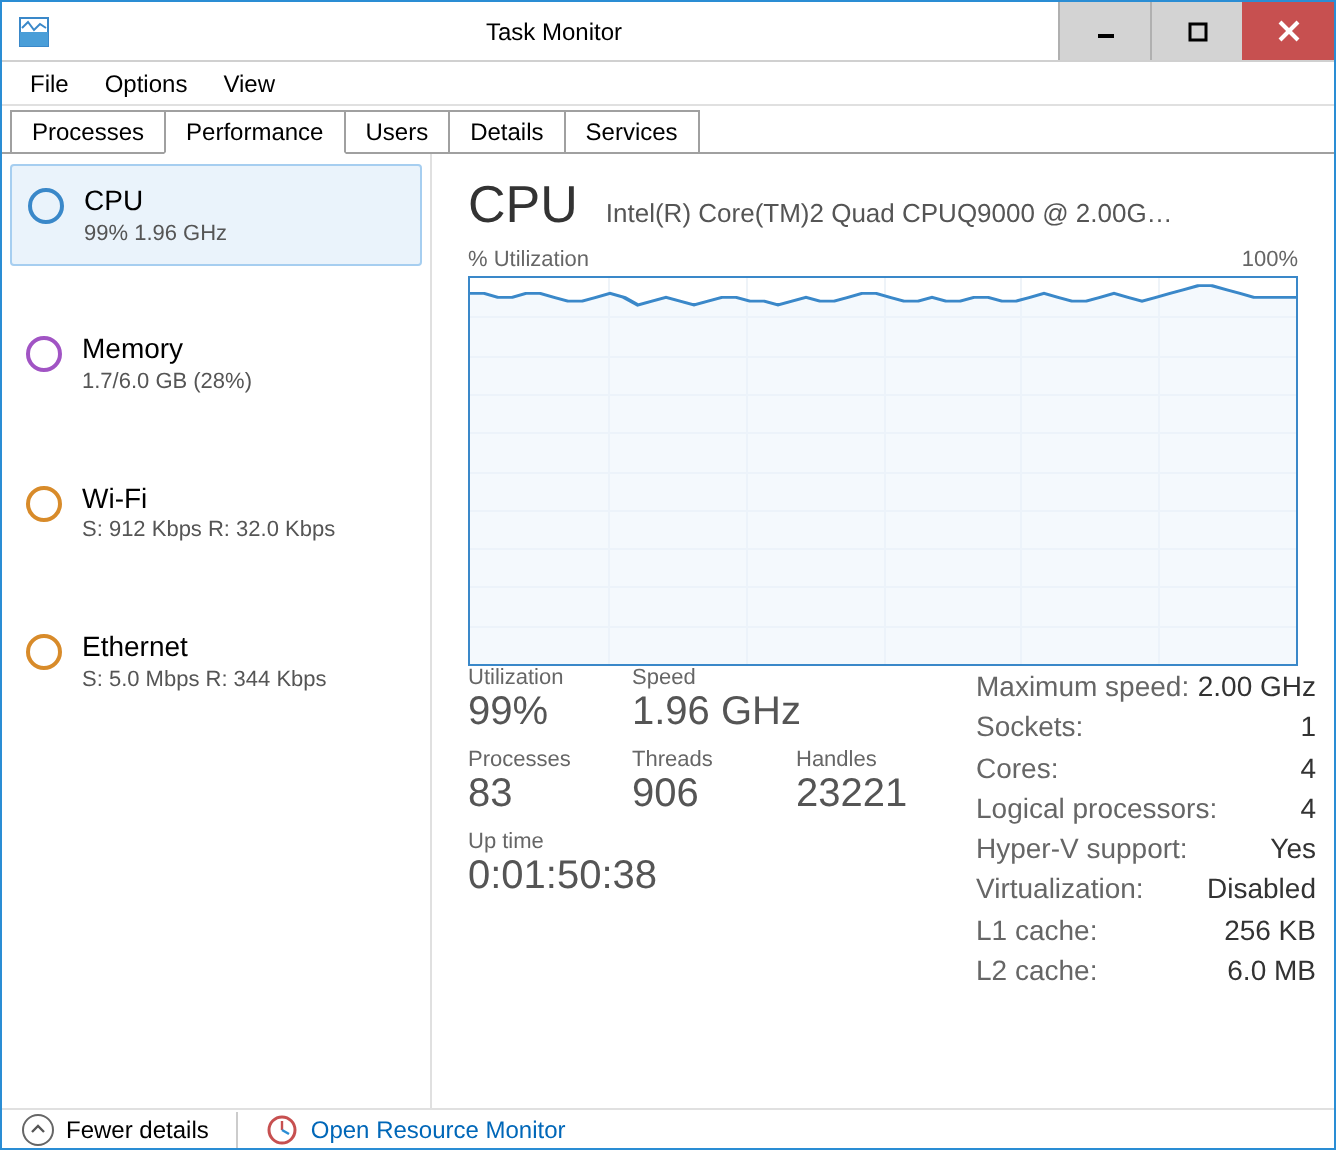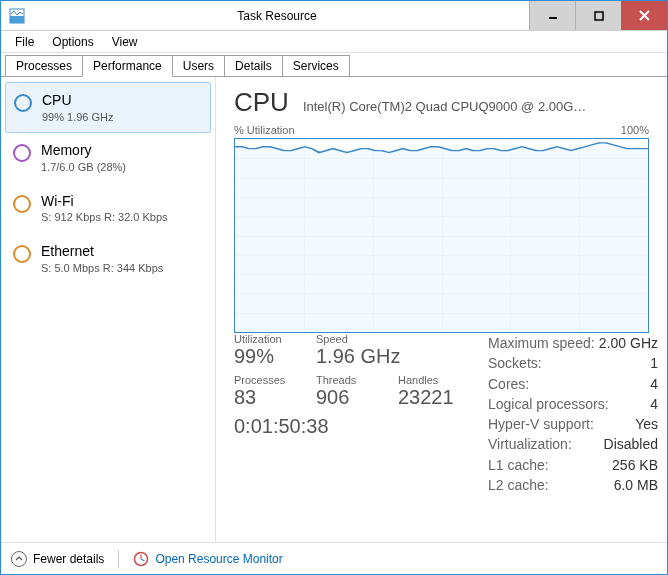--- a/index.html
+++ b/index.html
@@ -12,21 +12,21 @@
   .winbtn { width: 46px; height: 100%; display: flex; align-items: center; justify-content: center; background: #fff; }
   .winbtn.min, .winbtn.max { background: #d3d3d3; border-left: 1px solid #b0b0b0; }
   .winbtn.close { background: #c75050; color: #fff; font-size: 14px; font-weight: bold; }
   .menubar { height: 22px; display: flex; align-items: center; padding: 0 6px; gap: 2px; border-bottom: 1px solid #e0e0e0; }
   .menuitem { padding: 2px 8px; font-size: 12px; cursor: default; }
   .tabstrip { height: 24px; display: flex; align-items: flex-end; padding: 0 4px; background: #fff; border-bottom: 1px solid #a0a0a0; }
   .tab { padding: 3px 10px 3px 10px; font-size: 12px; border: 1px solid #a0a0a0; border-bottom: none; margin-right: -1px; background: #fff; position: relative; color: #000; }
   .tab.active { background: #fff; border-bottom: 1px solid #fff; margin-bottom: -1px; z-index: 2; }
   .content { flex: 1; display: flex; min-height: 0; }
   .sidebar { width: 215px; border-right: 1px solid #e0e0e0; padding: 6px 0; overflow-y: auto; }
-  .navitem { display: flex; align-items: flex-start; padding: 10px 12px; gap: 10px; cursor: default; }
+  .navitem { display: flex; align-items: flex-start; padding: 10px 12px; gap: 10px; cursor: default; margin-top: 24px; }
   .navitem.selected { background: #eaf3fb; border: 1px solid #a6cef0; margin: -1px 4px; border-radius: 2px; padding: 9px 8px; }
   .navring { width: 18px; height: 18px; border-radius: 50%; border: 2px solid; flex-shrink: 0; margin-top: 2px; }
   .ring-cpu { border-color: #3a88c9; }
   .ring-mem { border-color: #a154c4; }
   .ring-wifi { border-color: #d88b2a; }
   .ring-eth { border-color: #d88b2a; }
   .navlabel { font-size: 14px; color: #000; line-height: 1.2; }
   .navsub { font-size: 11px; color: #555; margin-top: 2px; }
   .main { flex: 1; padding: 10px 18px 6px 18px; display: flex; flex-direction: column; overflow: hidden; }
   .headrow { display: flex; align-items: baseline; gap: 14px; margin-bottom: 6px; }
@@ -40,37 +40,37 @@
   .chartsvg { position: absolute; inset: 0; width: 100%; height: 100%; }
   .chartbottom { display: flex; justify-content: space-between; font-size: 11px; color: #666; margin-top: 2px; margin-bottom: 6px; }
   .statsrow { display: flex; gap: 30px; }
   .statscol { display: flex; gap: 22px; }
   .statblock { min-width: 60px; }
   .statlabel { font-size: 11px; color: #666; }
   .statval { font-size: 20px; color: #555; margin-top: 0; }
   .rightstats { font-size: 14px; color: #333; margin-left: auto; min-width: 170px; }
   .rightstats .row { display: flex; justify-content: space-between; line-height: 1.45; }
   .rightstats .row .lab { color: #666; }
-  .footer { height: 32px; border-top: 1px solid #e0e0e0; display: flex; align-items: center; padding: 0 10px; gap: 14px; }
+  .footer { height: 20px; border-top: 1px solid #e0e0e0; display: flex; align-items: center; padding: 0 10px; gap: 14px; }
   .footbtn { display: flex; align-items: center; gap: 6px; font-size: 12px; color: #000; }
   .footbtn.link { color: #0067b8; }
   .circle-icon { width: 16px; height: 16px; border-radius: 50%; border: 1px solid #666; display: flex; align-items: center; justify-content: center; font-size: 10px; }
   .divider { width: 1px; height: 18px; background: #ccc; }
 </style>
 </head>
 <body>
 
 <div class="window">
   <div class="titlebar">
     <svg class="titlebar-icon" viewBox="0 0 16 16">
         <rect x="1" y="1" width="14" height="14" fill="#fff" stroke="#3a88c9"></rect>
         <rect x="1" y="8" width="14" height="7" fill="#4a9ed8"></rect>
         <polyline points="2,6 5,3 8,7 11,4 14,6" fill="none" stroke="#3a88c9" stroke-width="1"></polyline>
       </svg>
-    <div class="titlebar-title">Task Resource</div>
+    <div class="titlebar-title">Task Monitor</div>
     <div class="winbtns">
       <div class="winbtn min">
           <svg width="10" height="10">
             <line x1="1" y1="7" x2="9" y2="7" stroke="#000" stroke-width="2"></line>
           </svg>
         </div>
       <div class="winbtn max">
           <svg width="10" height="10">
             <rect x="1" y="1" width="8" height="8" fill="none" stroke="#000" stroke-width="1.5"></rect>
           </svg>
@@ -182,20 +182,21 @@
             <div class="statblock">
               <div class="statlabel">Threads</div>
               <div class="statval">906</div>
             </div>
             <div class="statblock">
               <div class="statlabel">Handles</div>
               <div class="statval">23221</div>
             </div>
           </div>
           <div style="margin-top:6px">
+            <div class="statlabel">Up time</div>
             <div class="statval">0:01:50:38</div>
           </div>
         </div>
 
         <div class="rightstats">
           <div class="row">
               <span class="lab">Maximum speed:</span>
               <span>2.00 GHz</span>
             </div>
           <div class="row">

